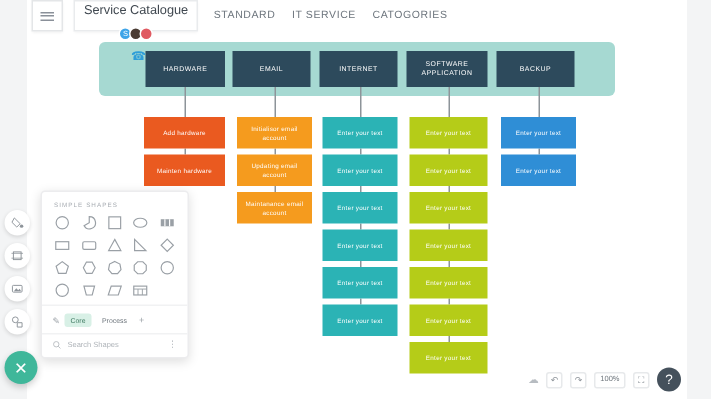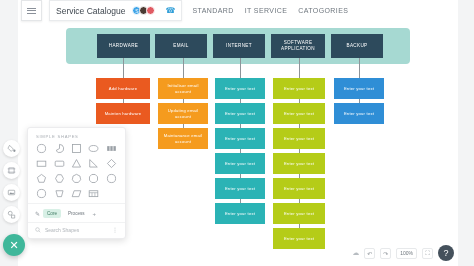--- a/index.html
+++ b/index.html
@@ -38,20 +38,21 @@
     margin-left: 3px;
     box-shadow: 0 1px 2px rgba(0,0,0,.07);
   }
   .menu-btn i { display:block; width: 9px; height: 1px; background: #8a9099; }
   .title-pill {
     margin-left: 7px; height: 21px; background: #fff;
     border: 1px solid #e9ebed;
     display: flex; align-items: center; padding: 0 6px;
     box-shadow: 0 1px 2px rgba(0,0,0,.06);
     gap: 7px;
+    flex-direction: column;
   }
   .doc-title { font-size: 8.5px; color: #3f474f; white-space: nowrap; }
   .avatars { display: flex; align-items: center; }
   .av {
     width: 9px; height: 9px; border-radius: 50%;
     margin-left: -2px; border: 1px solid #fff;
     font-size: 5px; color: #fff; display: flex;
     align-items: center; justify-content: center;
   }
   .av:first-child { margin-left: 0; }

